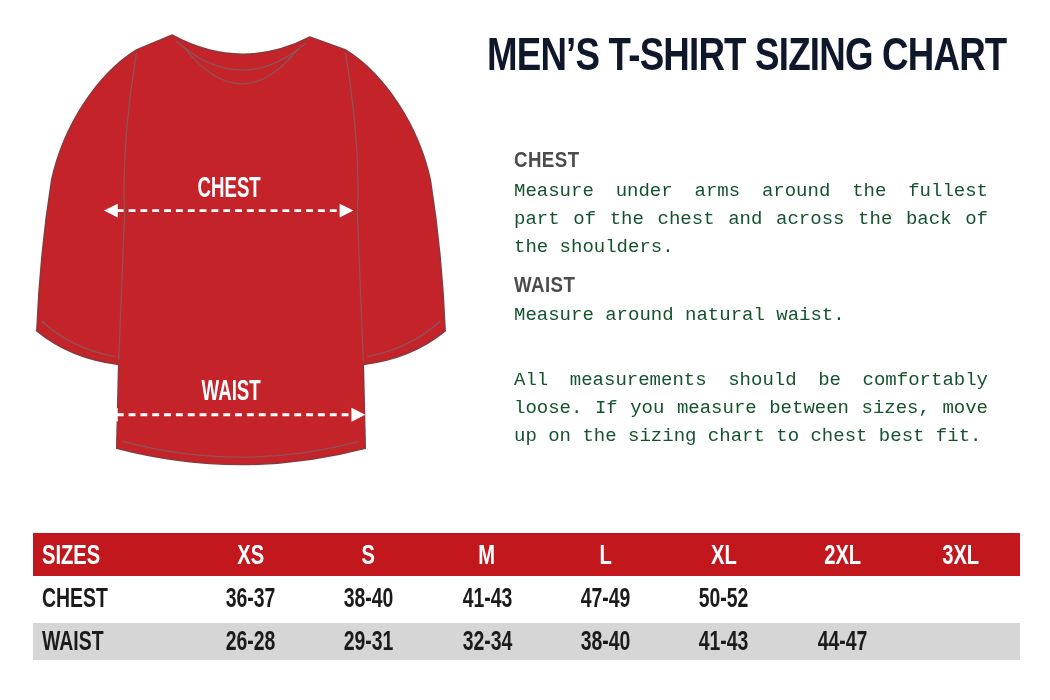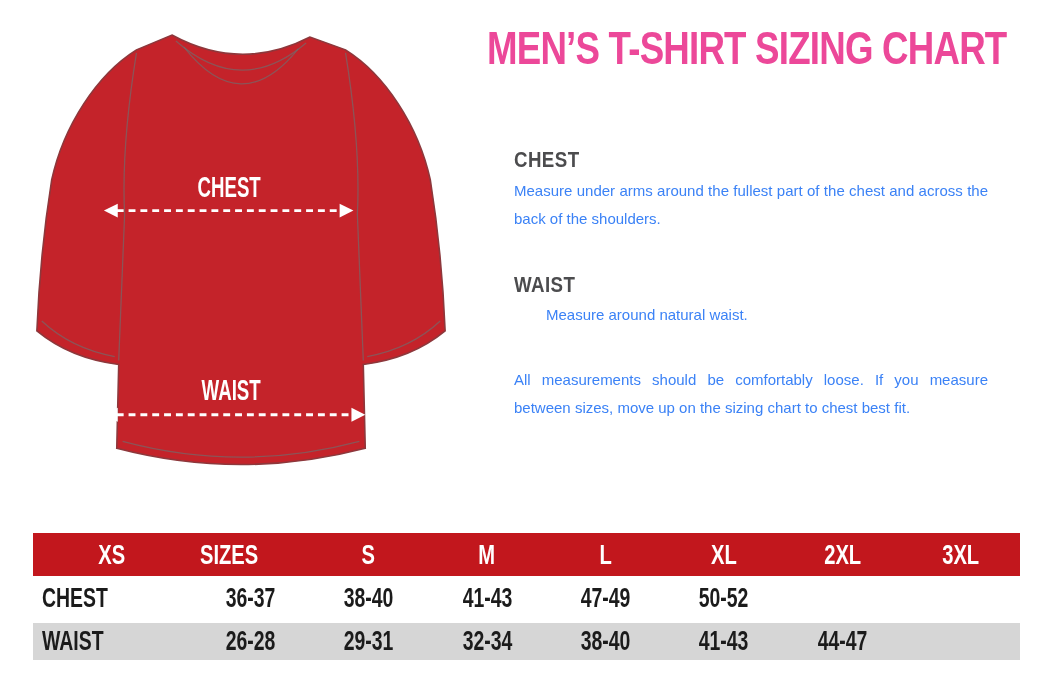--- a/index.html
+++ b/index.html
@@ -15,35 +15,35 @@
   
   .shirt-wrap { position:absolute; left:26px; top:14px; width:430px; height:480px; }
   .shirt-outline { fill:#c4232a; stroke:#8d383c; stroke-width:1.6; }
   .seam { fill:none; stroke:#6d6e70; stroke-width:1.3; opacity:0.65; }
   .shirt-label { fill:#ffffff; font-family:"Liberation Sans",sans-serif; font-weight:bold; font-size:29px; }
   .meas-line { stroke:#ffffff; stroke-width:3; stroke-dasharray:7 5; }
   .meas-head { fill:#ffffff; }
 
   
   .page-title {
-    position:absolute; left:487px; top:20px; width:540px;
-    color:#ec4899; font-size:47px; font-weight:bold; letter-spacing:-1px;
+    position:absolute; left:487px; top:26px; width:540px;
+    color:#0f172a; font-size:47px; font-weight:bold; letter-spacing:-1px;
   }
   .sec-heading {
     position:absolute; left:514px; color:#4c4c4e;
     font-size:22px; font-weight:bold; letter-spacing:0.5px;
   }
   .sec-body {
     position:absolute; left:514px; width:474px;
-    color:#3b82f6; font-size:15px; line-height:28px; text-align:justify;
+    color:#14532d; font-size:19px; line-height:28px; text-align:justify;font-family:Liberation Mono, monospace;
   }
   #heading-chest { top:147px; }
   #body-chest    { top:177px; }
   #heading-waist { top:272px; }
-  #body-waist    { top:301px; text-align:left;margin-left:32px; }
+  #body-waist    { top:301px; text-align:left; }
   #note          { top:366px; }
 
   
   .size-table { position:absolute; left:33px; top:533px; width:987px; }
   .t-row { display:grid; grid-template-columns:158px repeat(7, 1fr); align-items:center; }
   .t-row.header { background:#c2171d; height:43px; }
   .t-row.r-chest { background:#ffffff; height:45px; }
   .t-row.r-waist { background:#d6d6d6; height:39px; border-top:2px solid #ffffff; }
   .t-cell { text-align:center; font-weight:bold; font-size:27px; color:#1b1b1b; overflow:visible; }
   .t-cell.first { text-align:left; padding-left:9px; }
@@ -105,22 +105,22 @@
   <div id="heading-chest" class="sec-heading"><span class="cx-l" style="transform:scaleX(0.85)">CHEST</span></div>
   <p id="body-chest" class="sec-body">Measure under arms around the fullest part of the chest and across the back of the shoulders.</p>
 
   <div id="heading-waist" class="sec-heading"><span class="cx-l" style="transform:scaleX(0.85)">WAIST</span></div>
   <p id="body-waist" class="sec-body">Measure around natural waist.</p>
 
   <p id="note" class="sec-body">All measurements should be comfortably loose. If you measure between sizes, move up on the sizing chart to chest best fit.</p>
 
   <div class="size-table">
     <div class="t-row header">
+      <div class="t-cell first"><span class="cx">SIZES</span></div>
       <div class="t-cell"><span class="cx">XS</span></div>
-      <div class="t-cell first"><span class="cx">SIZES</span></div>
       <div class="t-cell"><span class="cx">S</span></div>
       <div class="t-cell"><span class="cx">M</span></div>
       <div class="t-cell"><span class="cx">L</span></div>
       <div class="t-cell"><span class="cx">XL</span></div>
       <div class="t-cell"><span class="cx">2XL</span></div>
       <div class="t-cell"><span class="cx">3XL</span></div>
     </div>
     <div class="t-row r-chest">
       <div class="t-cell first"><span class="cx">CHEST</span></div>
       <div class="t-cell"><span class="cx">36-37</span></div>

